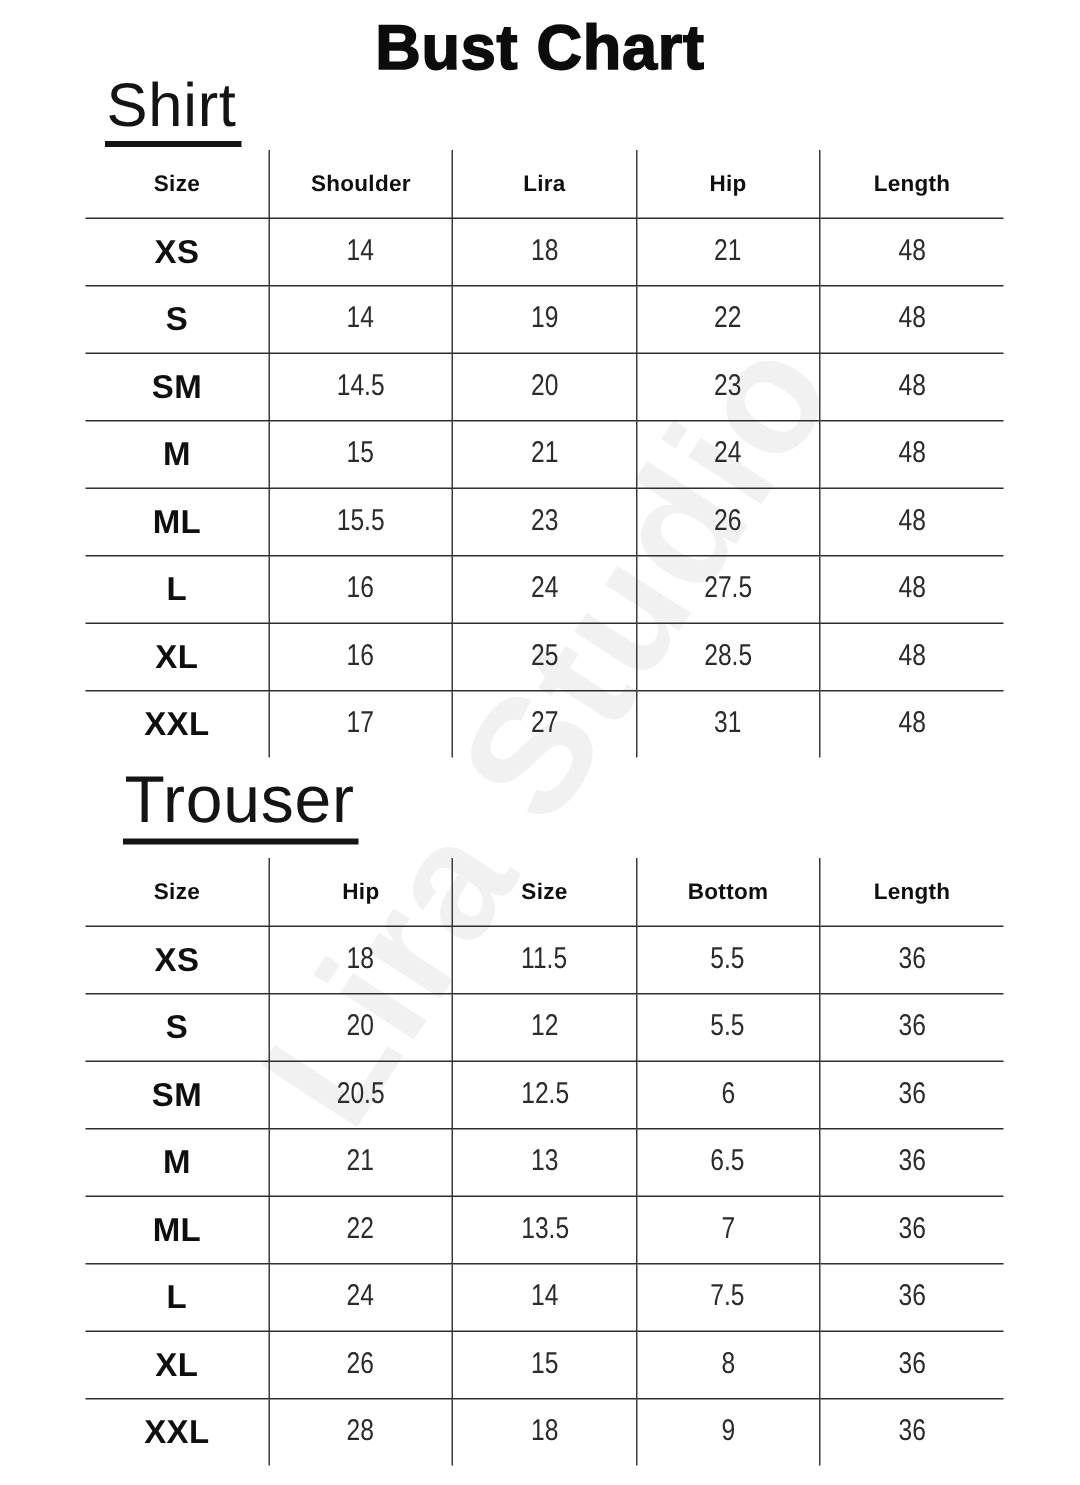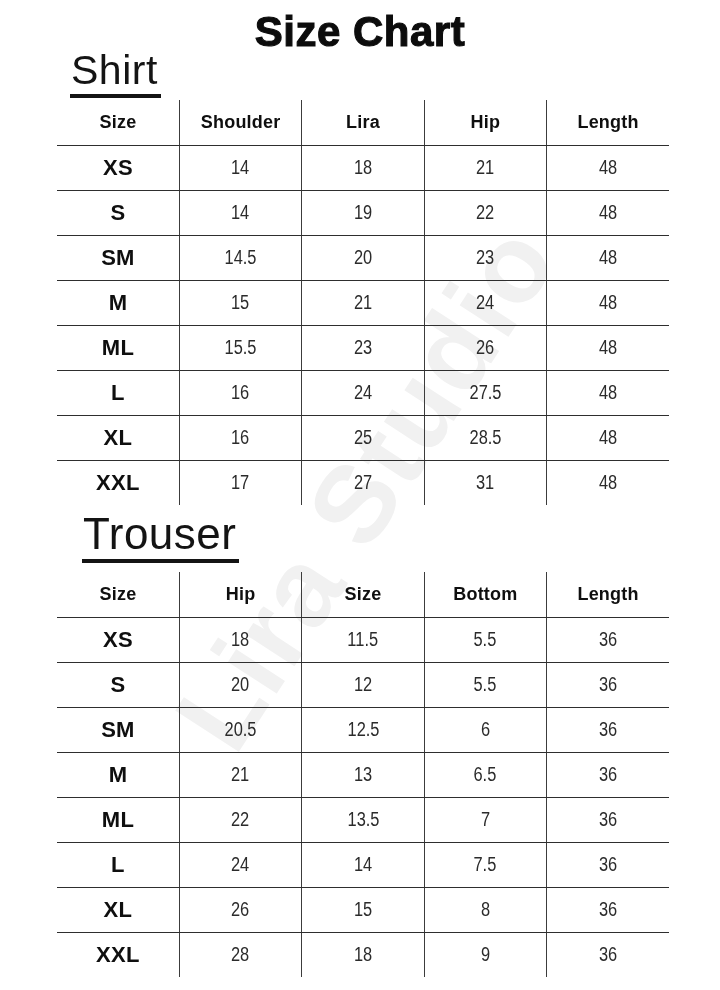--- a/index.html
+++ b/index.html
@@ -57,39 +57,39 @@
   }
   #shirt-table   { top:100px; }
   #trouser-table { top:572px; }
   th, td {
     height:45px;
     text-align:center;
     vertical-align:middle;
     padding:0;
   }
   th:not(:last-child), td:not(:last-child) { border-right:1px solid #3c3c3c; }
-  thead th { border-bottom:1px solid #2e2e2e; font-size:18px; font-weight:700; color:#0f0f0f; letter-spacing:0.2px; }
+  thead th { border-bottom:1px solid #2e2e2e; font-size:15px; font-weight:700; color:#0f0f0f; letter-spacing:0.2px; }
   tbody tr:not(:last-child) td { border-bottom:1px solid #2e2e2e; }
   td.size { font-weight:700; font-size:22px; color:#0f0f0f; letter-spacing:0.3px; }
   td.val span {
     display:inline-block;
     transform:scaleX(0.82);
     font-size:20px;
     font-weight:400;
     color:#2b2b2b;
   }
 </style>
 </head>
 <body>
 
 <div class="watermark">Lira Studio</div>
 
 <div class="content">
 
-  <h1 class="title">Size Chart</h1>
+  <h1 class="title">Bust Chart</h1>
 
   <h2 class="section-heading" id="shirt-heading">Shirt</h2>
 
   <table id="shirt-table">
     <thead>
         <tr>
           <th>Size</th>
           <th>Shoulder</th>
           <th>Lira</th>
           <th>Hip</th>

